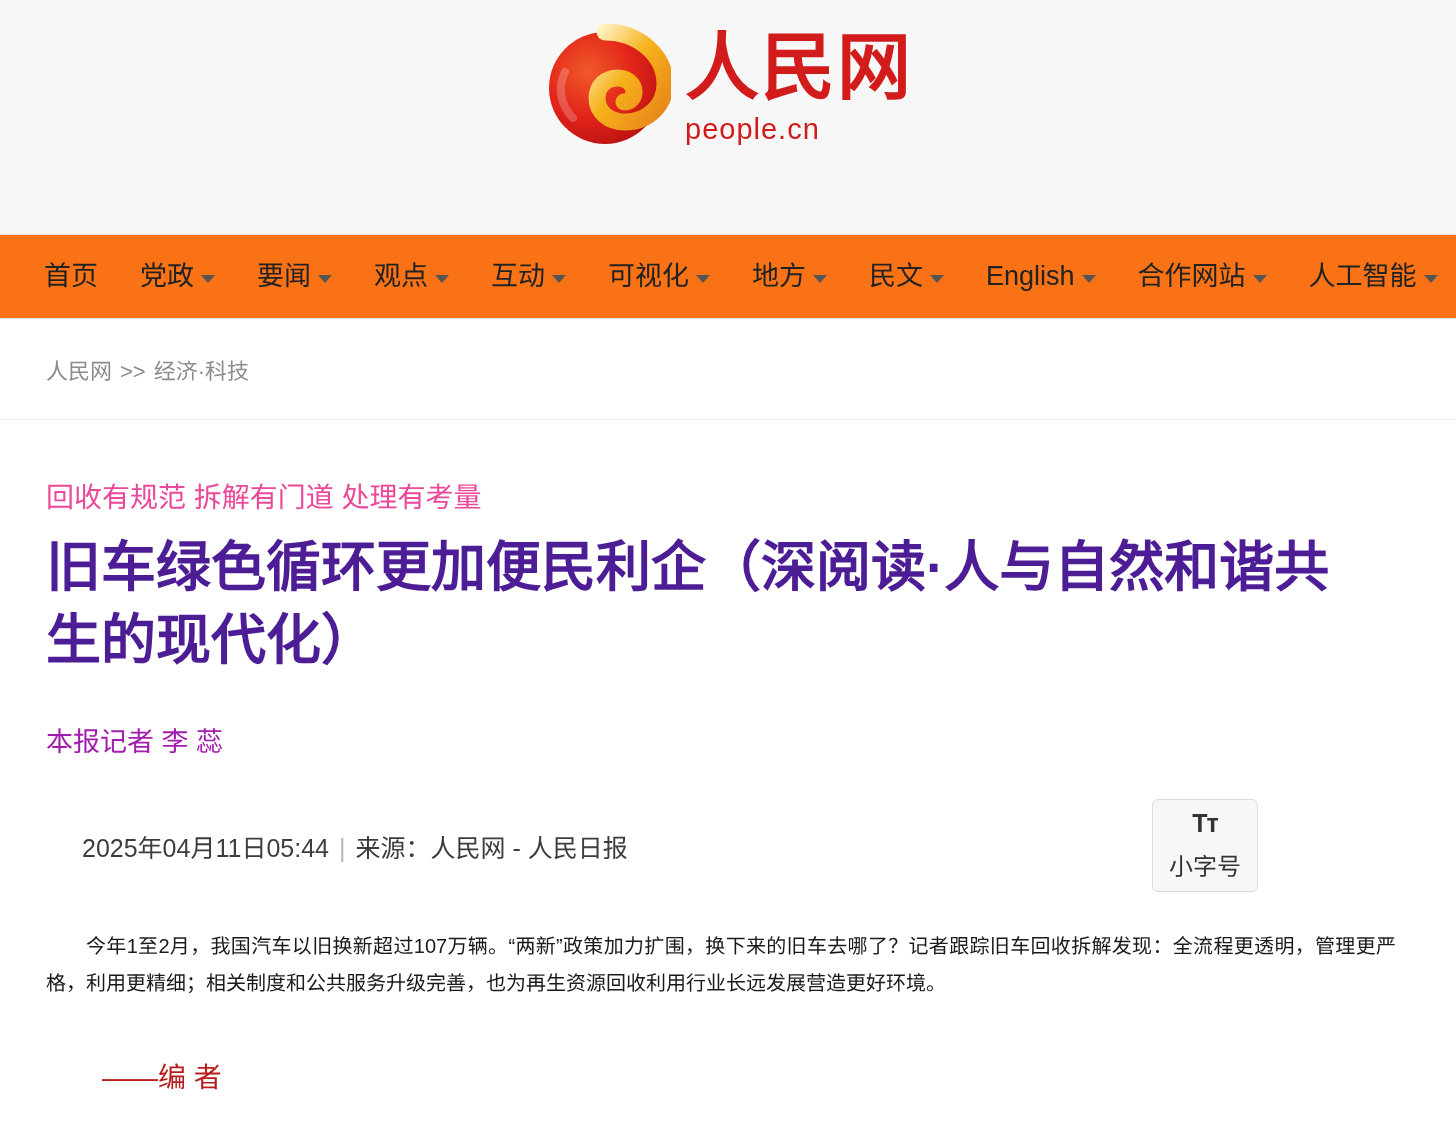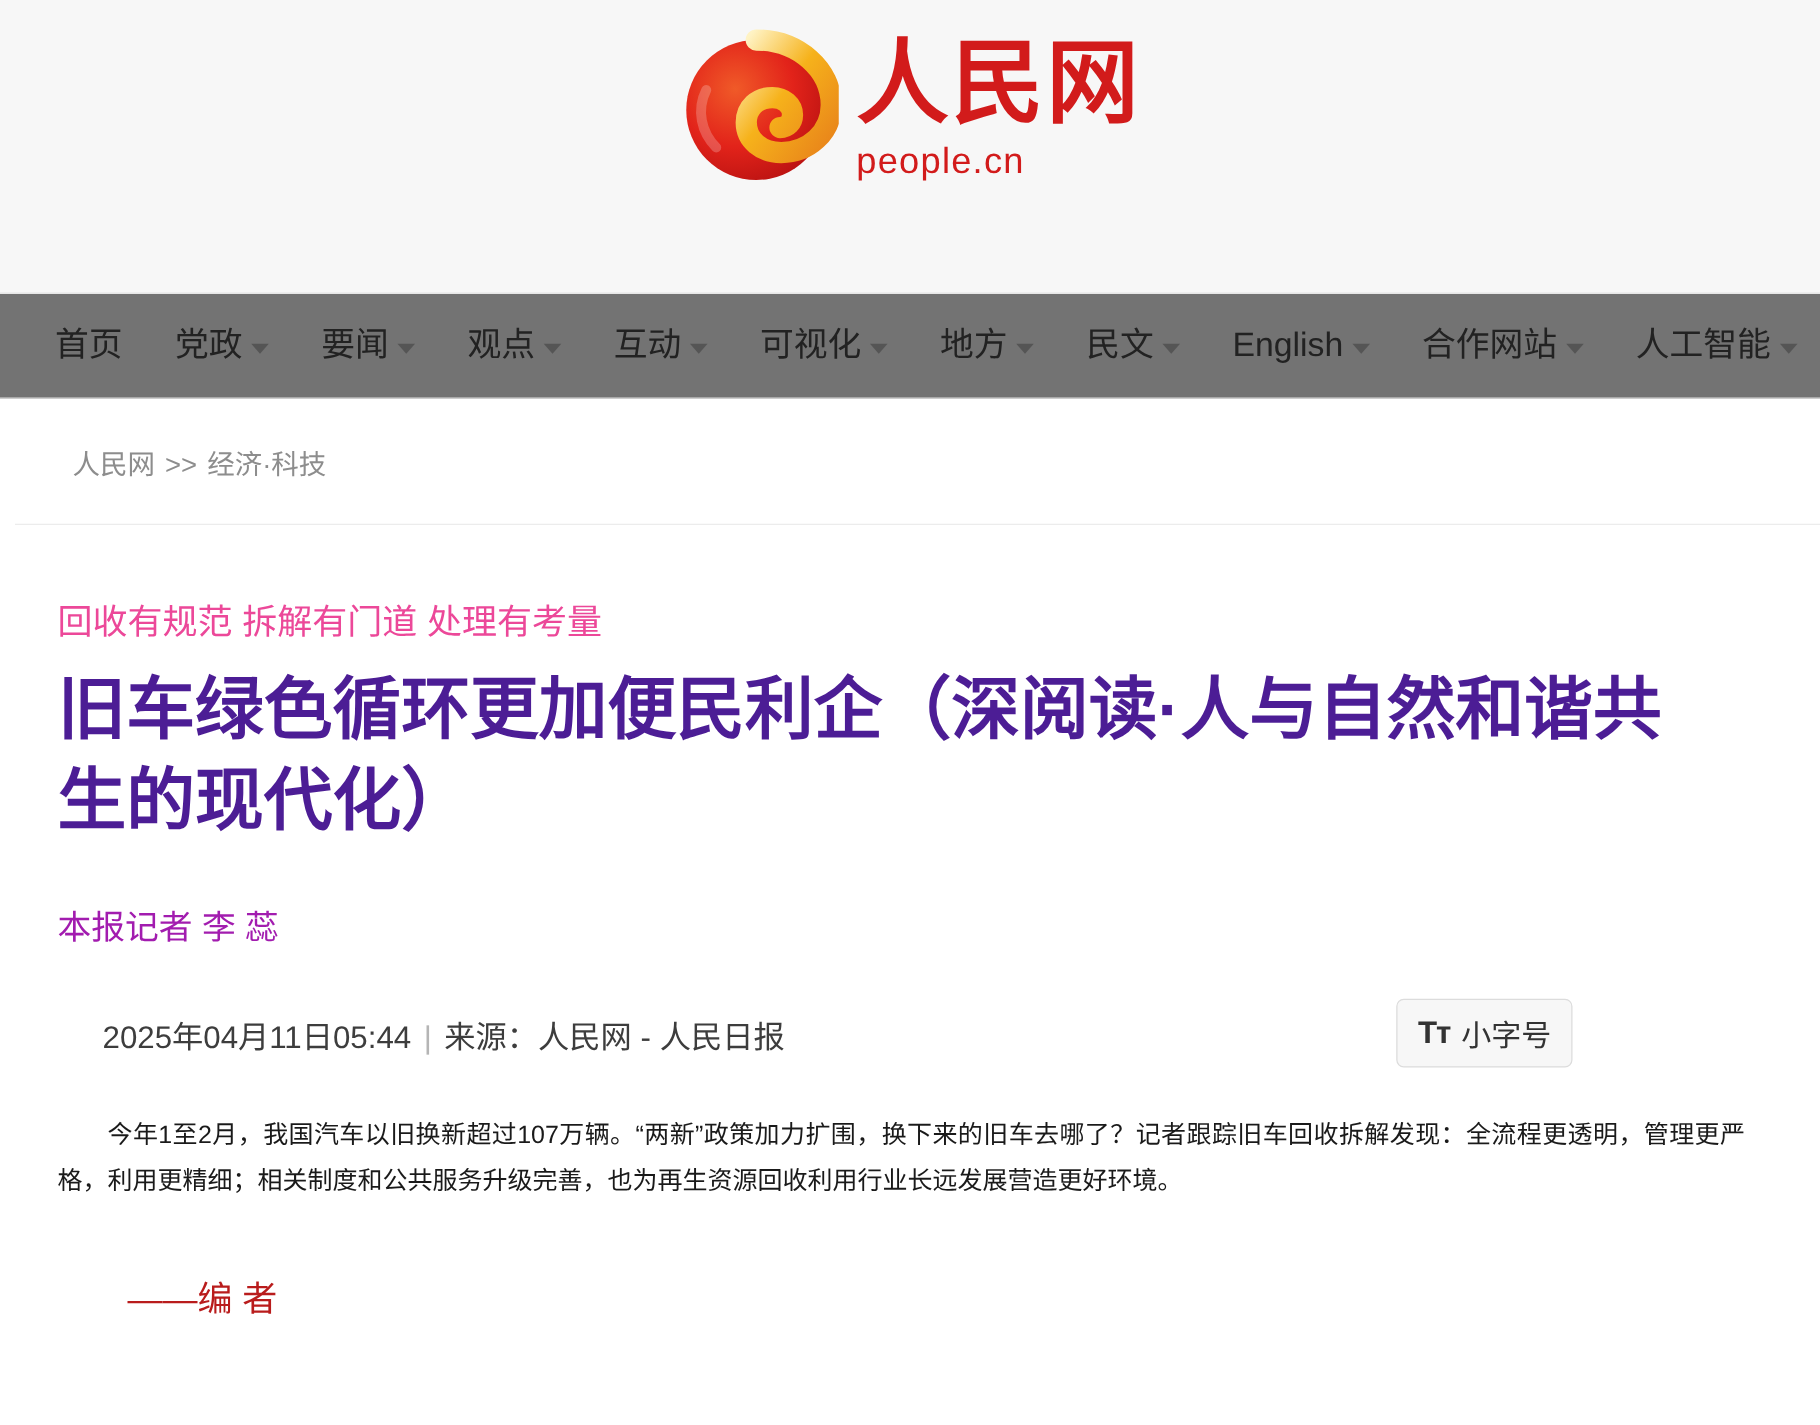--- a/index.html
+++ b/index.html
@@ -58,21 +58,21 @@
     line-height: 1.1;
     color: #d21b1b;
     margin-top: 10px;
     letter-spacing: 1px;
     font-family: "Liberation Sans", sans-serif;
   }
 
   
   .nav {
     height: 84px;
-    background: #737373;
+    background: #f97316;
     border-bottom: 1px solid #e0e0e0;
     display: flex;
     align-items: center;
     padding-left: 44px;
     gap: 0px;
     white-space: nowrap;
     overflow: hidden;
   }
   .nav-item {
     display: inline-flex;
@@ -94,21 +94,20 @@
     margin-top: 4px;
   }
 
   
   .crumb {
     padding: 34px 0 0 46px;
     font-size: 22px;
     color: #8d8d8d;
     border-bottom: 1px solid #ececec;
     padding-bottom: 34px;
-    margin-left: 12px;
   }
   .crumb a { color: #8d8d8d; text-decoration: none; }
   .crumb .sep { margin: 0 8px; }
 
   
   .article {
     padding: 0 46px;
     max-width: 1456px;
   }
   .subtitle {
@@ -149,20 +148,21 @@
     display: inline-flex;
     align-items: center;
     gap: 9px;
     border: 1px solid #dcdcdc;
     background: #f7f7f7;
     border-radius: 6px;
     padding: 9px 16px;
     font-size: 24px;
     color: #333;
     cursor: pointer;
+    flex-direction: column;
   }
   .tt {
     font-weight: bold;
     font-size: 25px;
     letter-spacing: -1px;
   }
 
   .body-text {
     margin-top: 36px;
     font-size: 20px;

